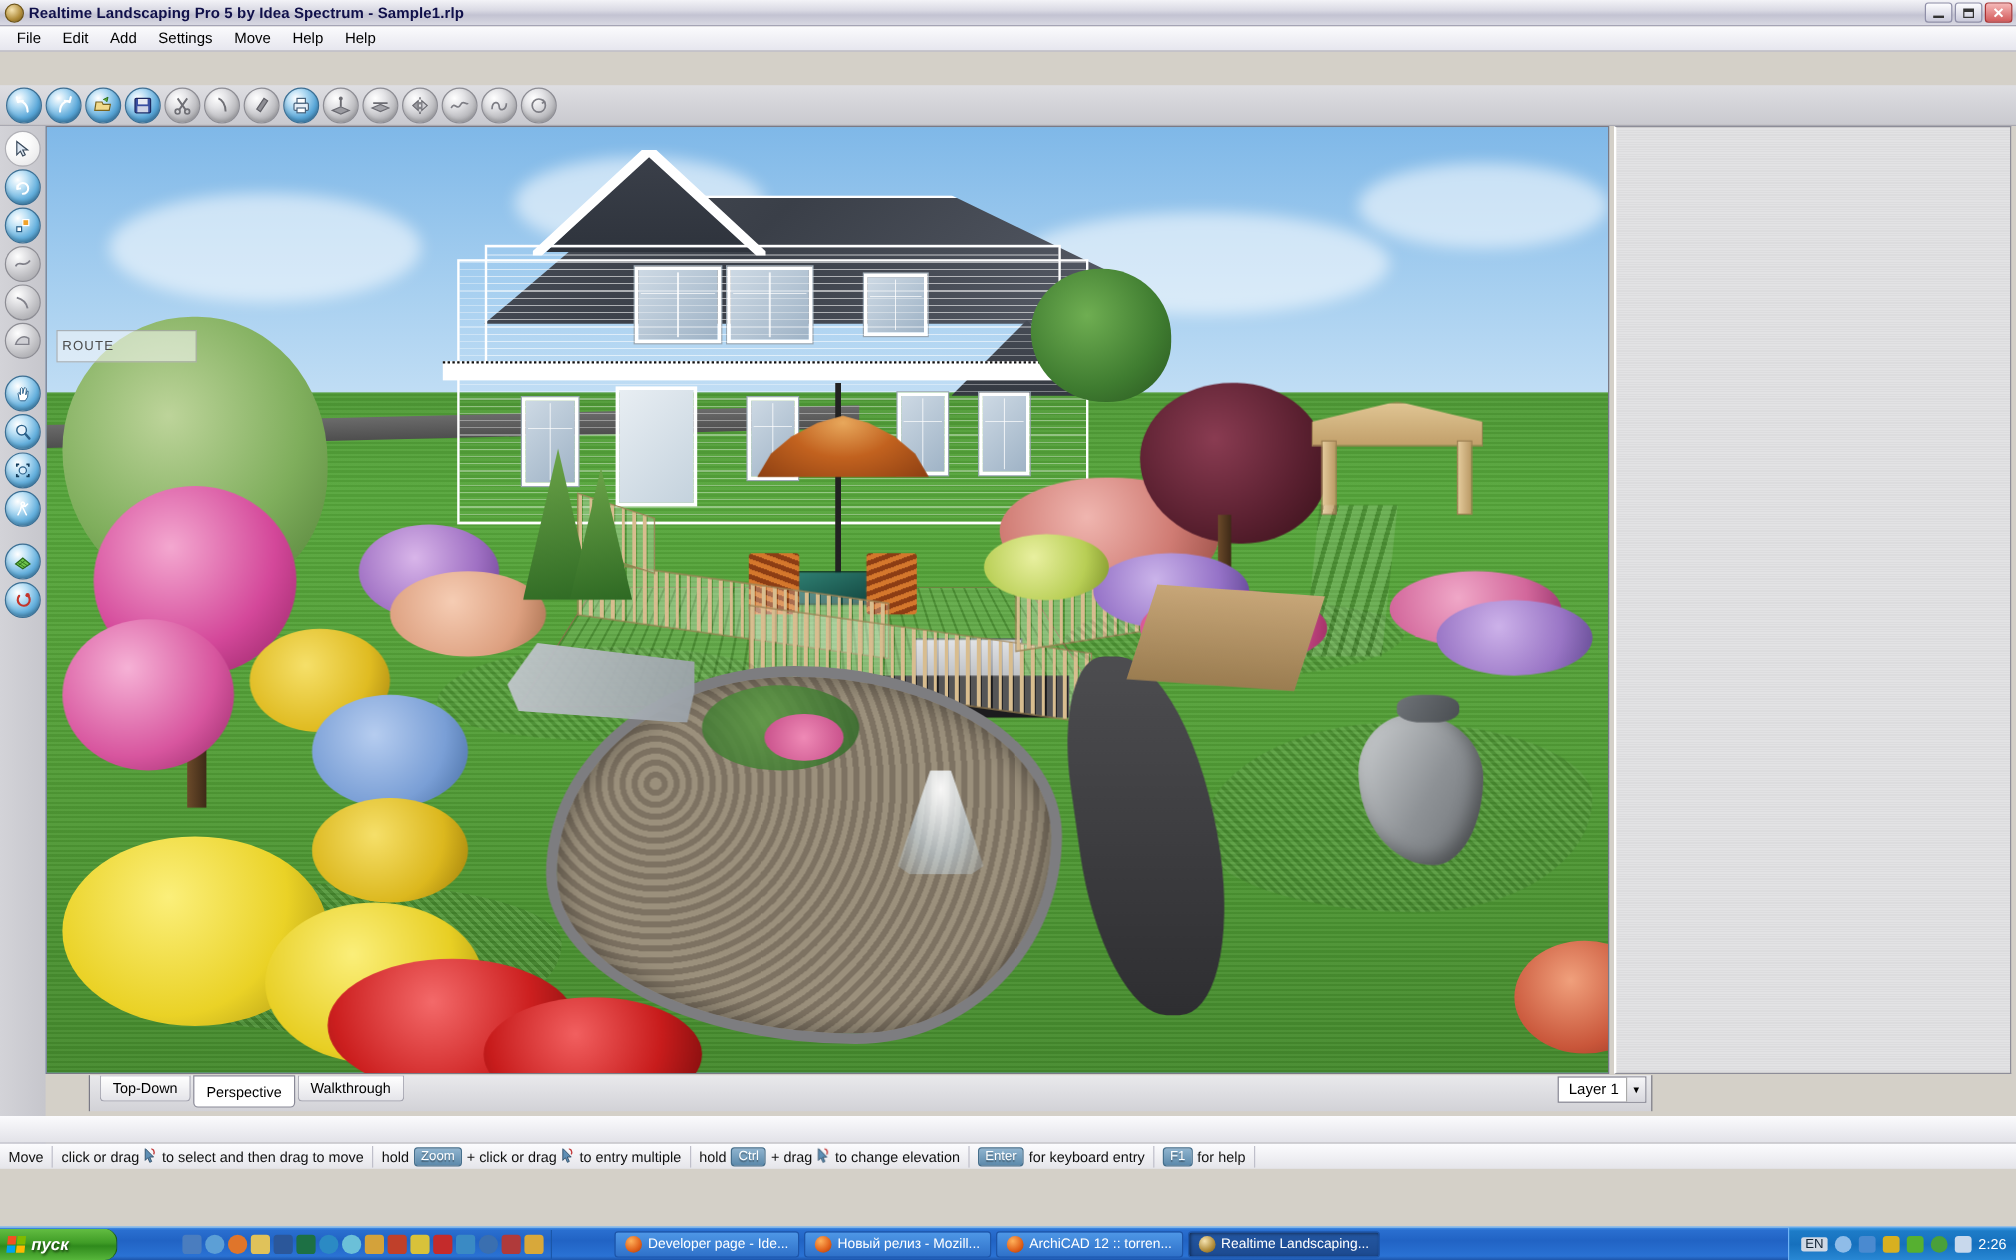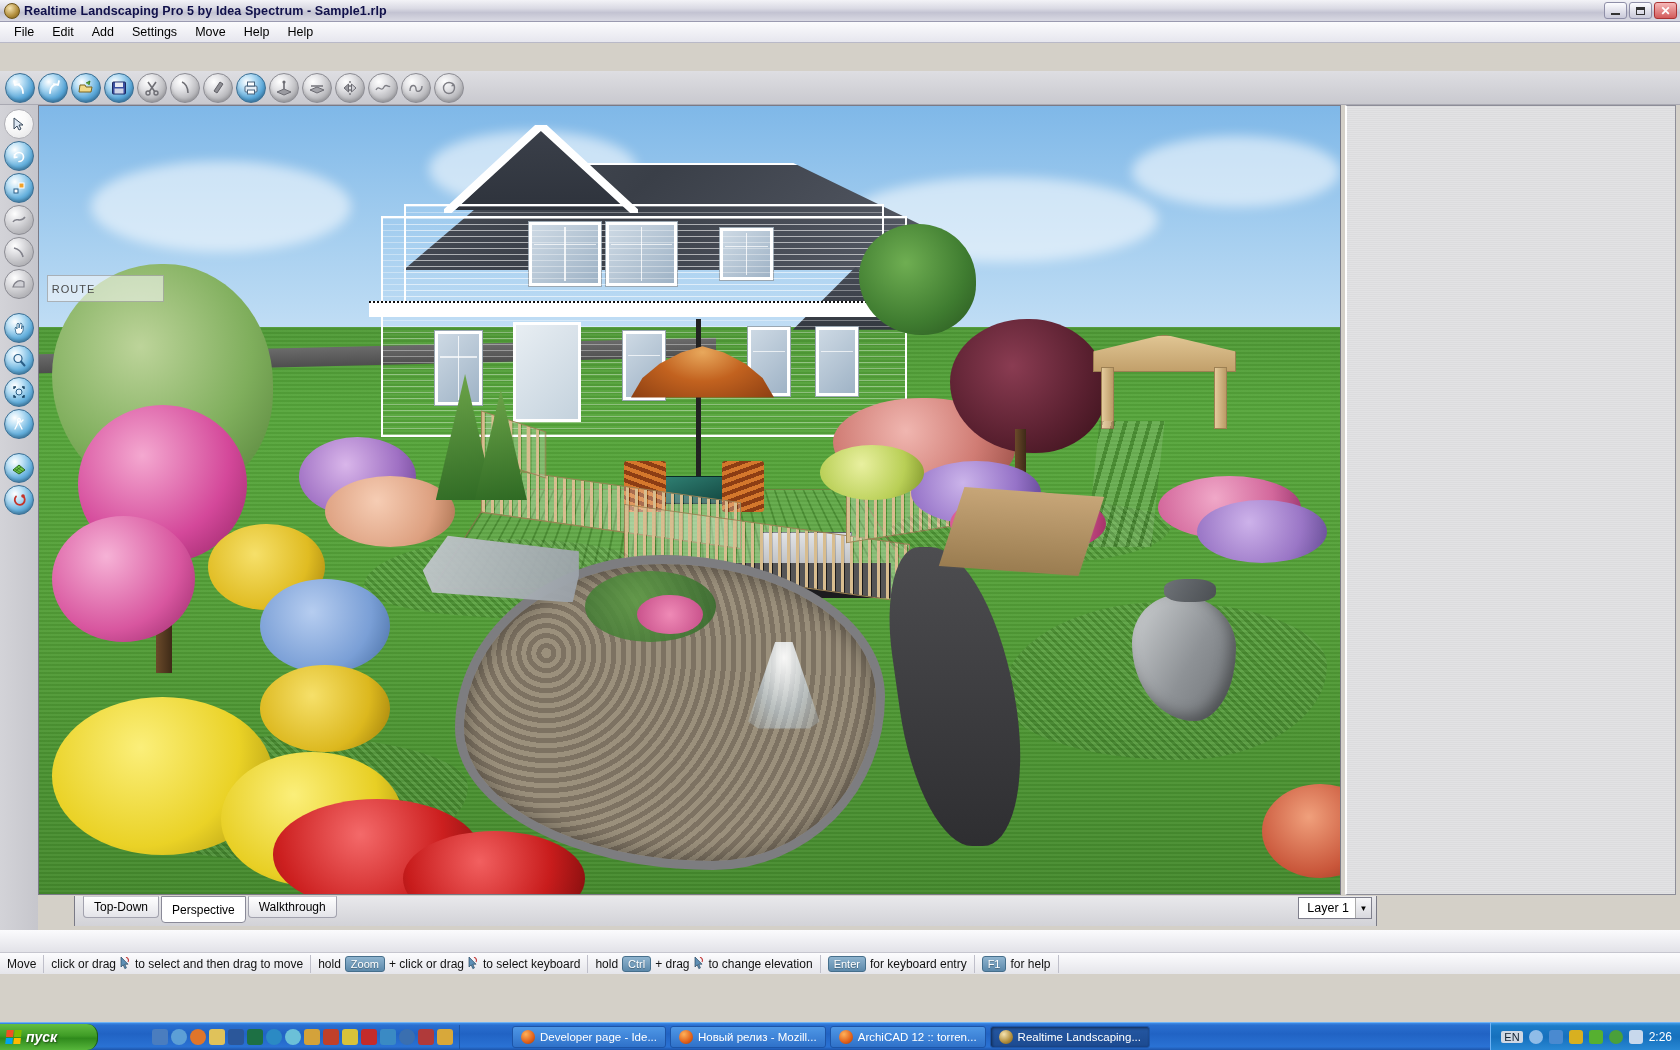--- a/index.html
+++ b/index.html
@@ -696,21 +696,21 @@
     <div class="sb-seg">
       <span>hold</span>
       <span class="keycap">Zoom</span>
       <span>+ click or drag</span>
       <span class="cursor-ico">
         <svg width="11" height="14" viewBox="0 0 11 14">
             <path d="M1 0 L1 10 L3.2 7.8 L4.8 11.6 L6.4 10.9 L4.8 7.2 L8 7.2 Z" fill="#5e8fb5" stroke="#26455f" stroke-width=".7"></path>
             <path d="M6 0 C8 1 9 3 8 5" stroke="#c23a3a" stroke-width="1.1" fill="none"></path>
           </svg>
       </span>
-      <span>to select keyboard</span>
+      <span>to entry multiple</span>
     </div>
     <div class="sb-seg">
       <span>hold</span>
       <span class="keycap">Ctrl</span>
       <span>+ drag</span>
       <span class="cursor-ico">
         <svg width="11" height="14" viewBox="0 0 11 14">
             <path d="M1 0 L1 10 L3.2 7.8 L4.8 11.6 L6.4 10.9 L4.8 7.2 L8 7.2 Z" fill="#5e8fb5" stroke="#26455f" stroke-width=".7"></path>
             <path d="M6 0 C8 1 9 3 8 5" stroke="#c23a3a" stroke-width="1.1" fill="none"></path>
           </svg>

